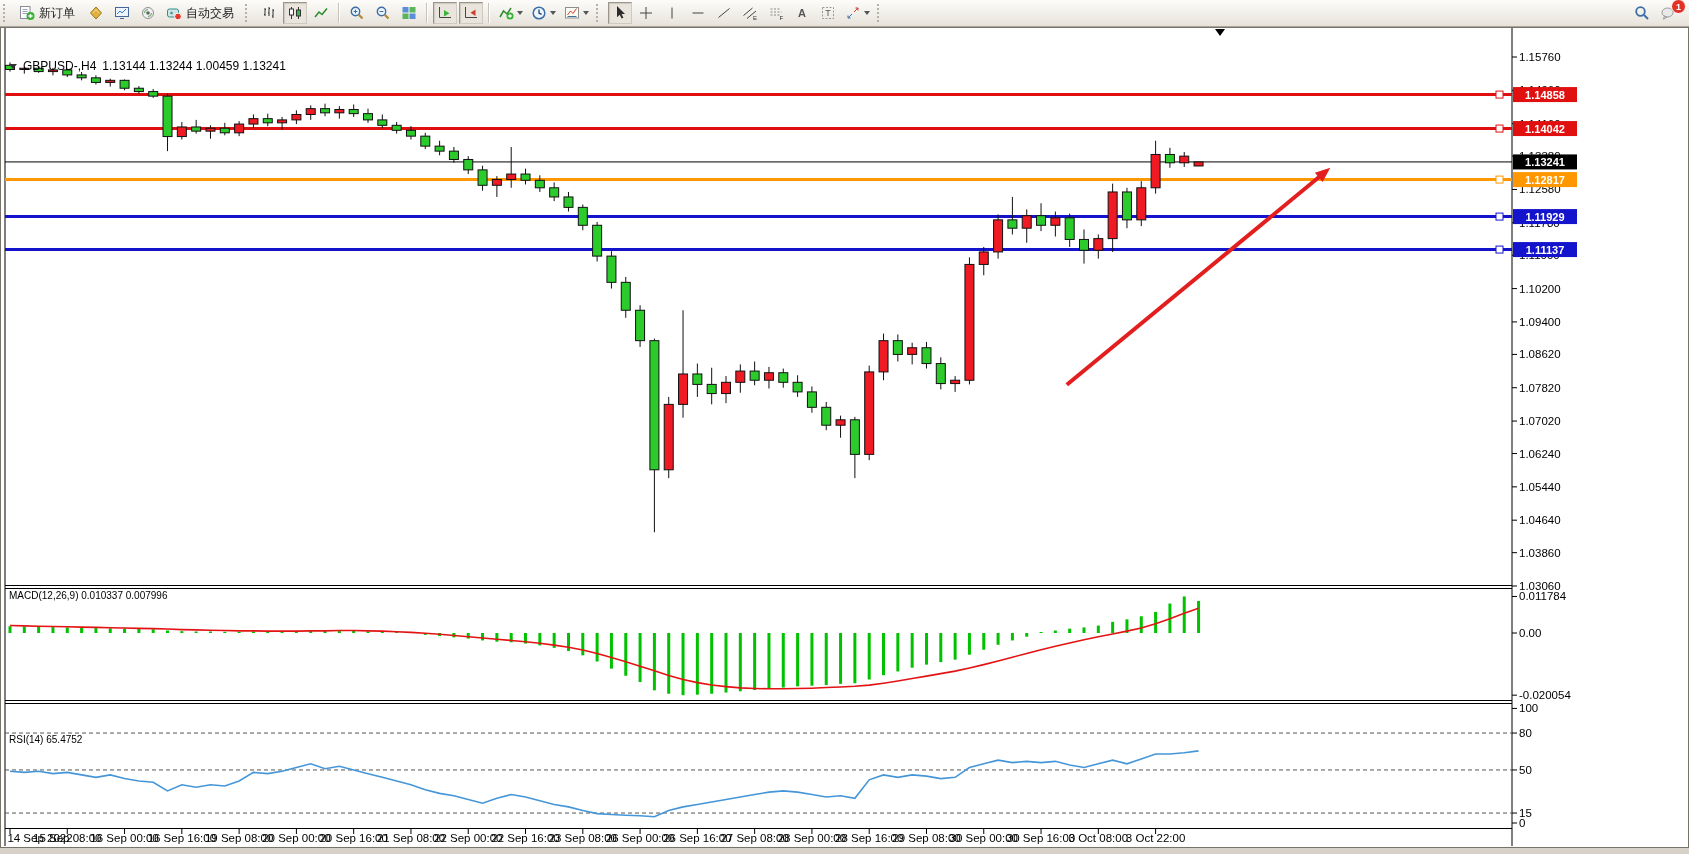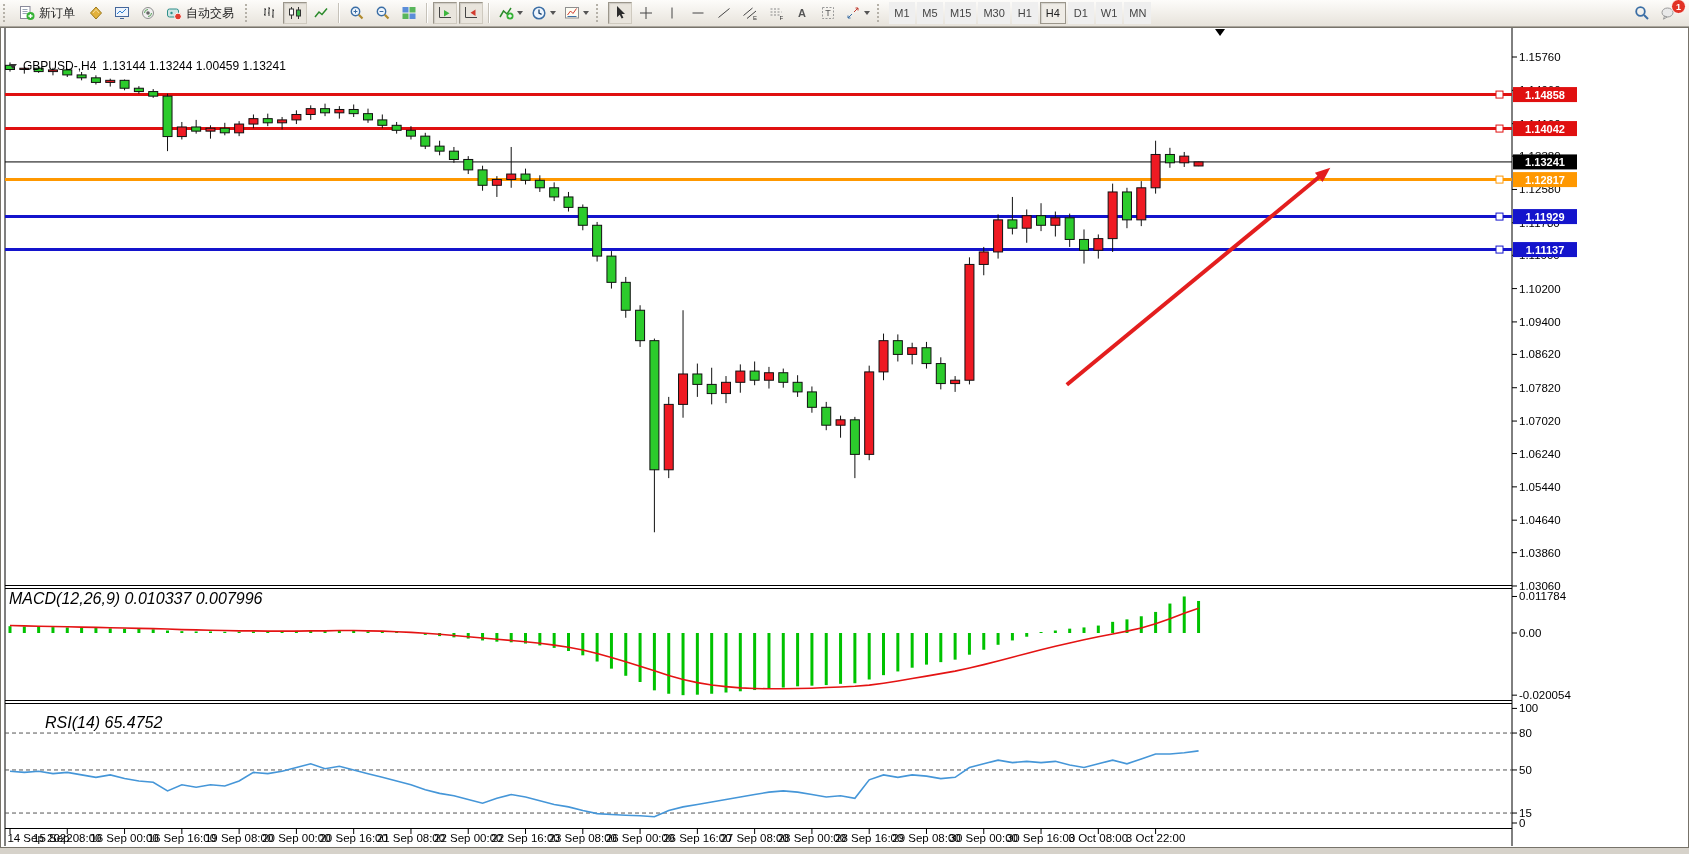--- a/index.html
+++ b/index.html
@@ -16,23 +16,23 @@
   .tf{font-size:11px;color:#444;height:22px;min-width:26px;padding:0 4px;display:flex;align-items:center;justify-content:center;border:1px solid transparent;margin:0 1px;}
   .tf.pressed{background:#efece6;border:1px solid #9b968b;box-shadow:inset 1px 1px 1px rgba(0,0,0,.12);color:#222;}
   .tb-right{margin-left:auto;display:flex;align-items:center;margin-right:8px;}
   .badge{position:absolute;top:-3px;right:-5px;width:13px;height:13px;border-radius:50%;background:#e23226;color:#fff;font-size:9px;font-weight:bold;display:flex;align-items:center;justify-content:center;border:1px solid #fff;}
   .chatwrap{position:relative;}
   
   .chartwin{position:absolute;top:27px;left:0;width:1687px;height:819px;background:#fff;border:1px solid #77736a;z-index:1;}
   #chart-svg{position:absolute;top:0;left:0;z-index:5;pointer-events:none;font-family:"Liberation Sans",sans-serif;}
   .chart-title{position:absolute;left:9px;top:31px;font-size:12px;color:#000;z-index:6;display:flex;align-items:center;gap:6px;margin-top:28px;}
   .tri{width:0;height:0;border-left:4px solid transparent;border-right:4px solid transparent;border-top:5px solid #333;}
-  .ind-label{position:absolute;font-size:16px;color:#000;z-index:6;font-style:italic;}
+  .ind-label{position:absolute;font-size:10px;color:#000;z-index:6;}
   #macd-label{left:9px;top:590px;}
-  #rsi-label{left:9px;top:714px;margin-left:36px;}
+  #rsi-label{left:9px;top:734px;}
 </style>
 </head>
 <body>
 
 <div class="toolbar">
   <span class="grip"></span>
 
   <button class="tb has-label">
     <svg class="ic" viewBox="0 0 16 16">
         <rect x="1.5" y="1.5" width="9.5" height="12" fill="#fff" stroke="#8a8a9a"></rect>
@@ -212,31 +212,20 @@
   <button class="tb">
     <svg class="ic" viewBox="0 0 16 16">
         <path d="M9 7l4-4M13 3h-2.5M13 3v2.5" stroke="#c03a2e" fill="none"></path>
         <path d="M7 9l-4 4M3 13h2.5M3 13v-2.5" stroke="#3b6ea5" fill="none"></path>
       </svg>
     <span class="caret"></span>
   </button>
 
   <span class="grip"></span>
 
-  <span id="tf-group" style="display:flex;align-items:center;">
-      <button class="tf">M1</button>
-      <button class="tf">M5</button>
-      <button class="tf">M15</button>
-      <button class="tf">M30</button>
-      <button class="tf">H1</button>
-      <button class="tf pressed">H4</button>
-      <button class="tf">D1</button>
-      <button class="tf">W1</button>
-      <button class="tf">MN</button>
-    </span>
 
   <div class="tb-right">
     <button class="tb">
       <svg class="ic" viewBox="0 0 16 16">
           <circle cx="6.5" cy="6.5" r="4.3" fill="none" stroke="#3b6ea5" stroke-width="1.8"></circle>
           <line x1="10" y1="10" x2="14" y2="14" stroke="#3b6ea5" stroke-width="2"></line>
         </svg>
     </button>
     <span class="chatwrap">
       <button class="tb">

